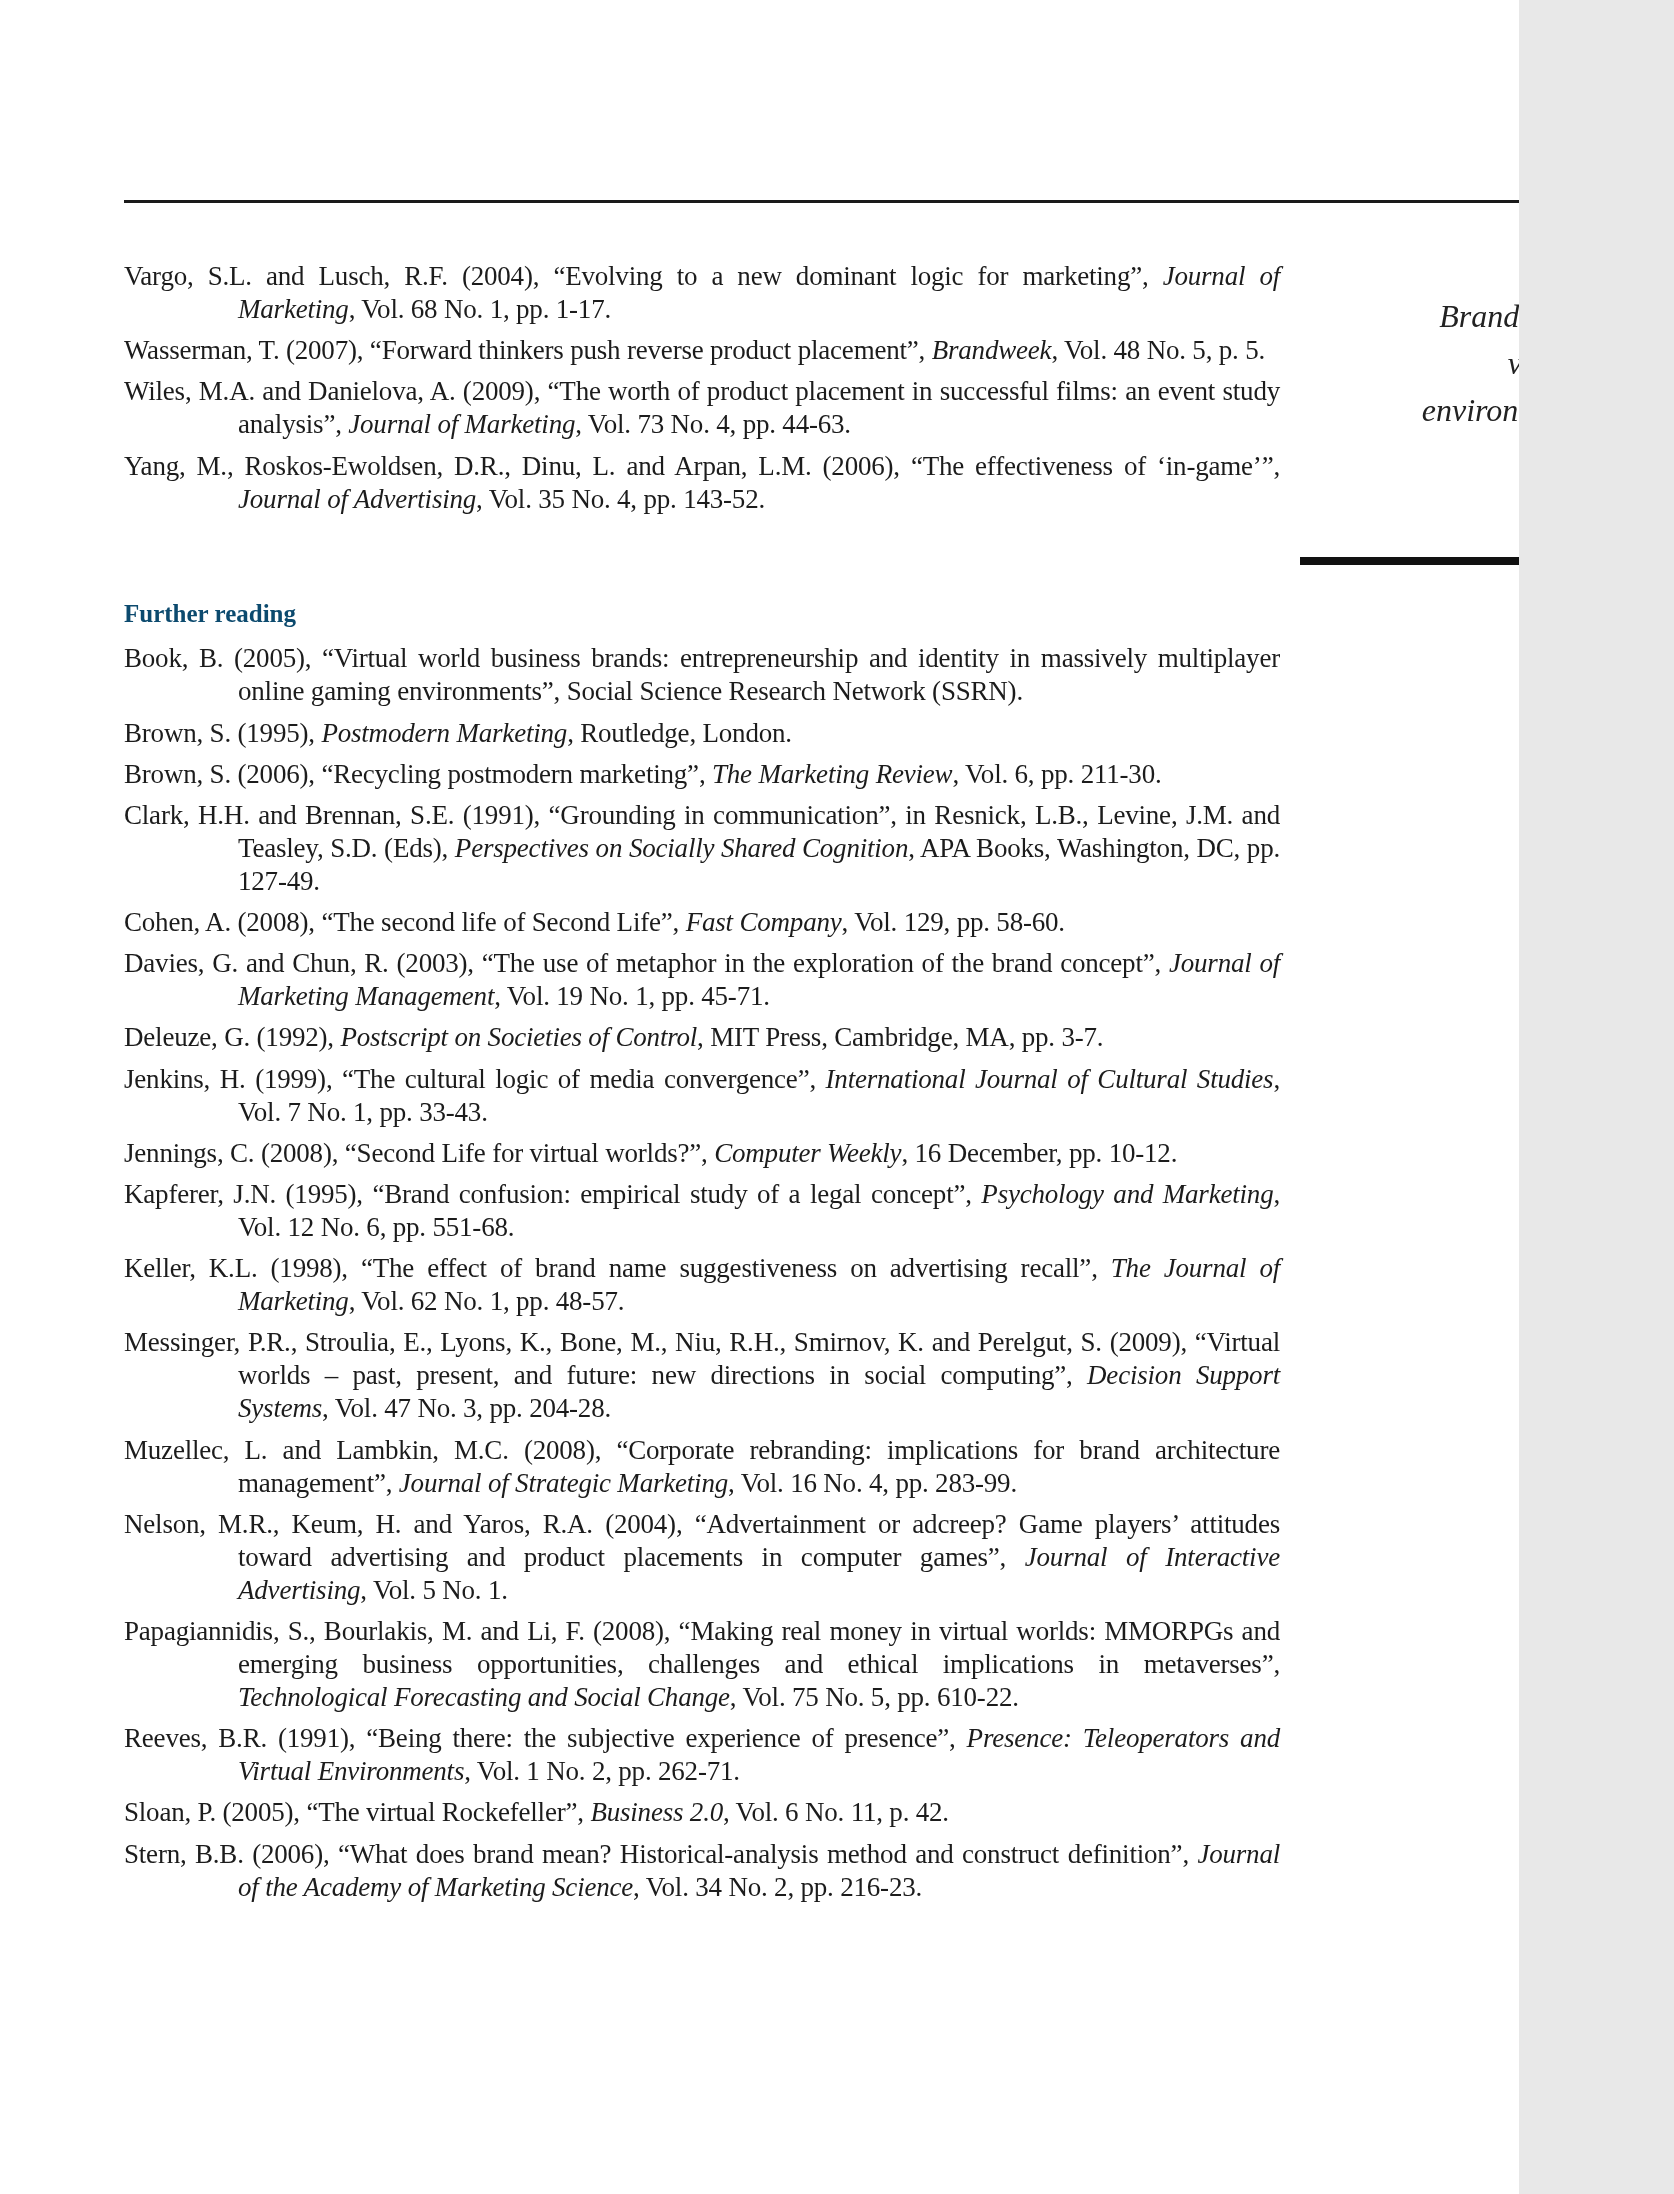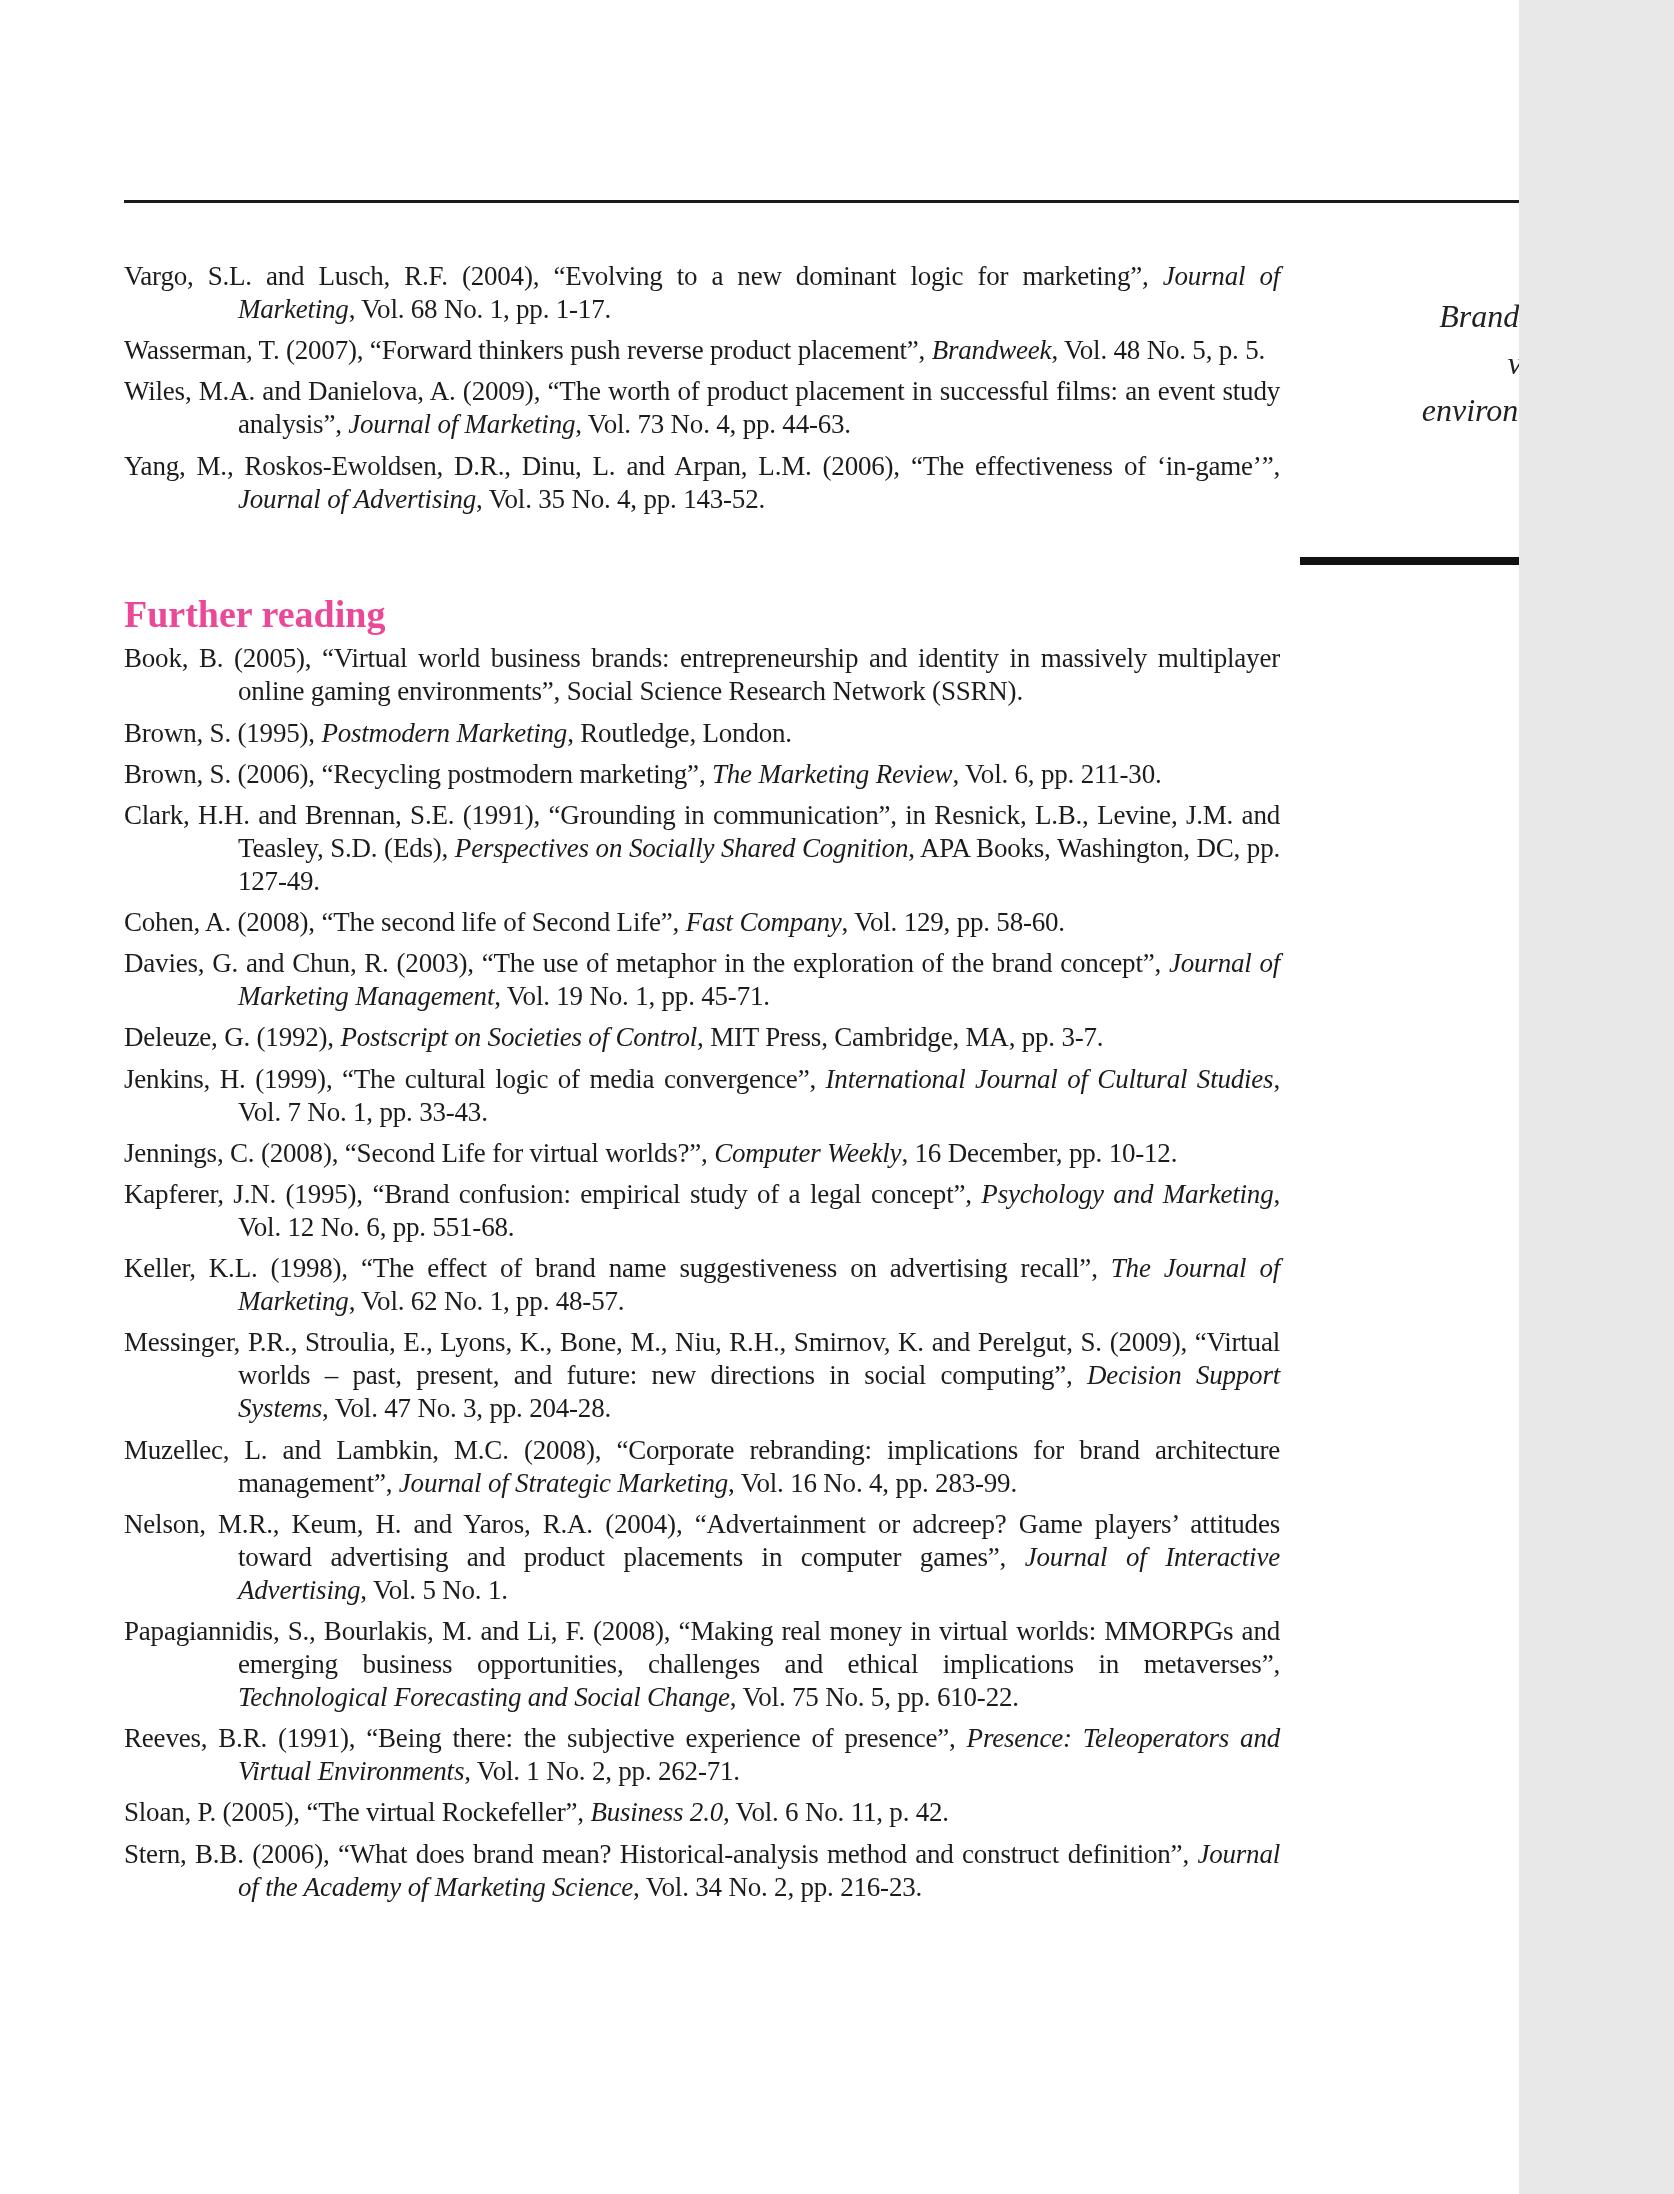--- a/index.html
+++ b/index.html
@@ -34,25 +34,25 @@
     font-size: 27px;
     line-height: 33px;
     letter-spacing: -0.2px;
     text-align: justify;
     padding-left: 114px;
     text-indent: -114px;
     margin: 0 0 8.2px 0;
   }
   .ref em { font-style: italic; }
   .further-heading {
-    font-size: 38px;
+    font-size: 25px;
     line-height: 38px;
     font-weight: bold;
     letter-spacing: 0px;
-    color: #ec4899;
+    color: #0c4a6e;
     margin: 79px 0 9.8px 0;
   }
 
   
   .sidebar {
     position: absolute;
     left: 1300px;
     top: 202px;
     width: 293px;
     text-align: right;

